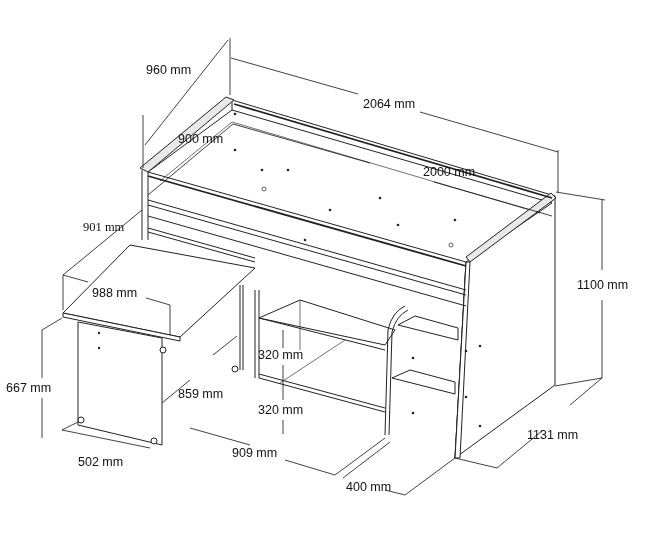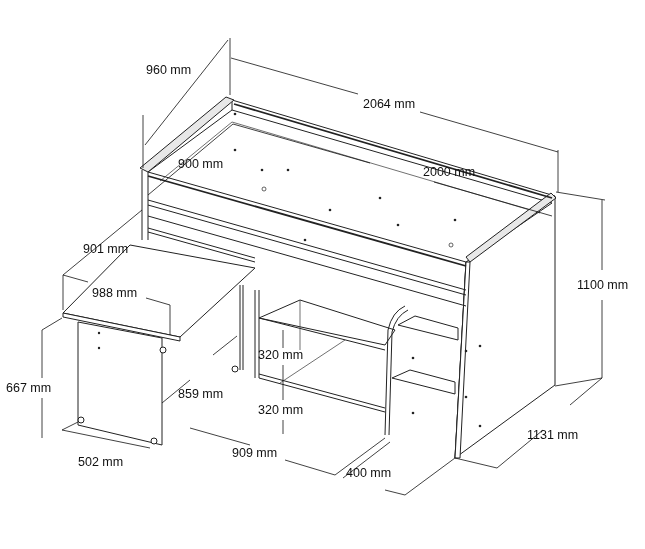--- a/index.html
+++ b/index.html
@@ -161,25 +161,25 @@
     <line class="dim" x1="335" y1="475" x2="385" y2="438"></line>
 
     <line class="dim" x1="343" y1="478" x2="390" y2="442"></line>
     <line class="dim" x1="385" y1="490" x2="405" y2="495"></line>
     <line class="dim" x1="405" y1="495" x2="455" y2="458"></line>
   </g>
 </svg>
 
 <span class="label" style="left:146px; top:63px;">960 mm</span>
 <span class="label" style="left:363px; top:97px;">2064 mm</span>
-<span class="label" style="left:178px; top:157px;text-align:center;">900 mm</span>
+<span class="label" style="left:178px; top:132px;text-align:center;">900 mm</span>
 <span class="label" style="left:375px; top:165px;margin-left:48px;">2000 mm</span>
 <span class="label" style="left:577px; top:278px;">1100 mm</span>
 <span class="label" style="left:527px; top:412px;margin-top:16px;">1131 mm</span>
-<span class="label" style="left:83px; top:242px;">901 mm</span>
+<span class="label" style="left:83px; top:220px;font-family:Liberation Serif, serif;">901 mm</span>
 <span class="label" style="left:92px; top:286px;">988 mm</span>
 <span class="label" style="left:178px; top:359px;margin-top:28px;">859 mm</span>
 <span class="label" style="left:6px; top:381px;">667 mm</span>
 <span class="label" style="left:78px; top:435px;margin-top:20px;">502 mm</span>
 <span class="label" style="left:258px; top:348px;">320 mm</span>
 <span class="label" style="left:258px; top:403px;">320 mm</span>
 <span class="label" style="left:232px; top:446px;">909 mm</span>
-<span class="label" style="left:346px; top:466px;">400 mm</span>
+<span class="label" style="left:346px; top:480px;">400 mm</span>
 
 </body></html>

